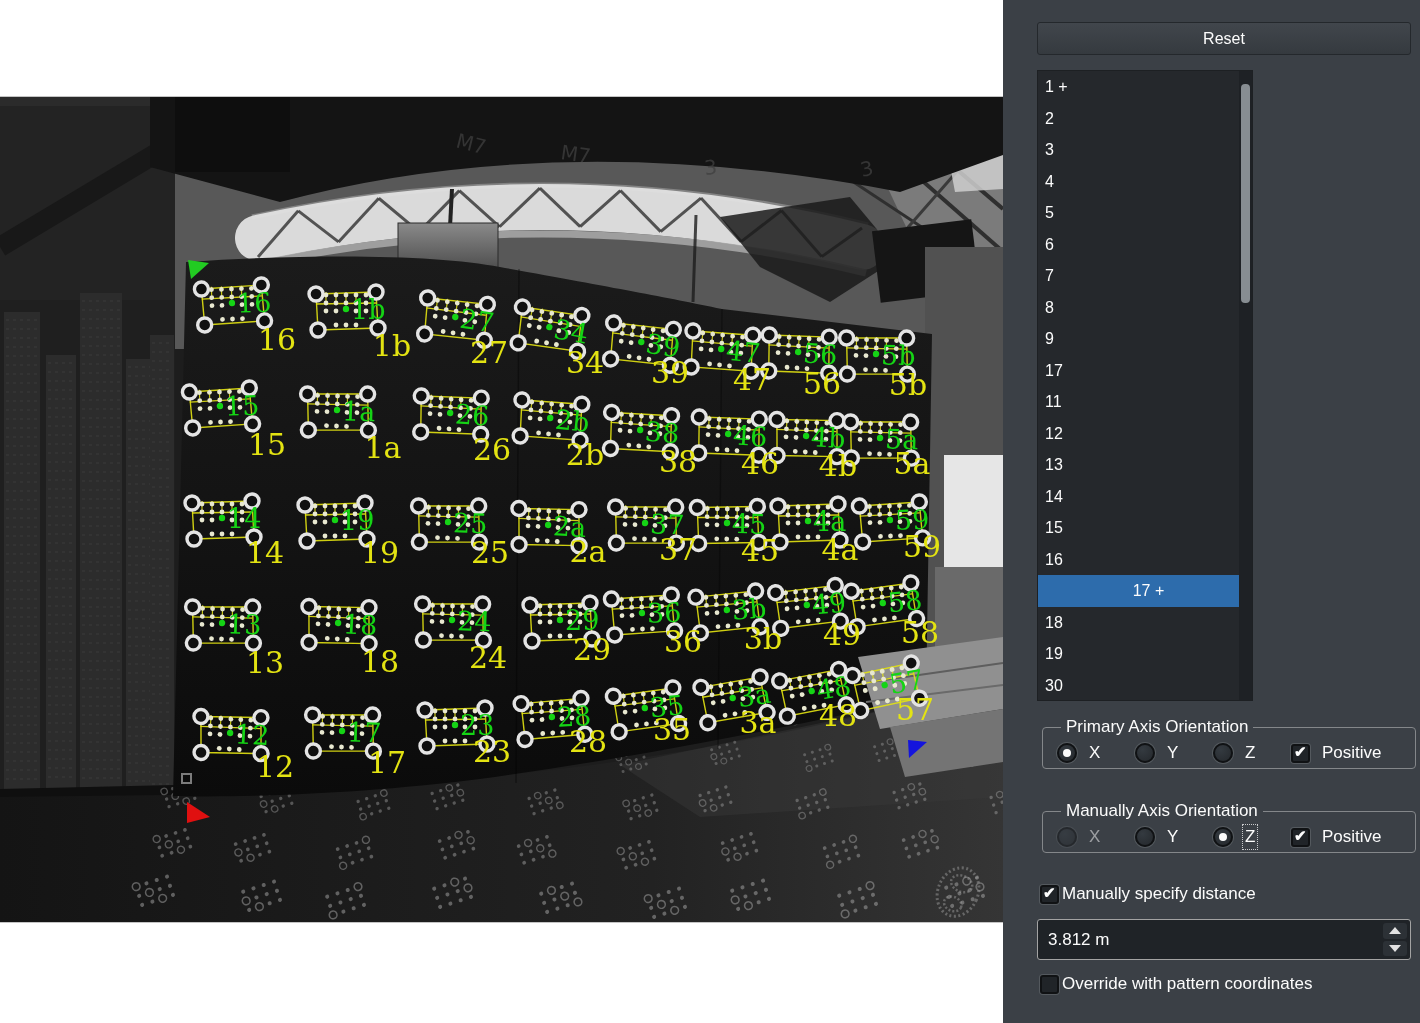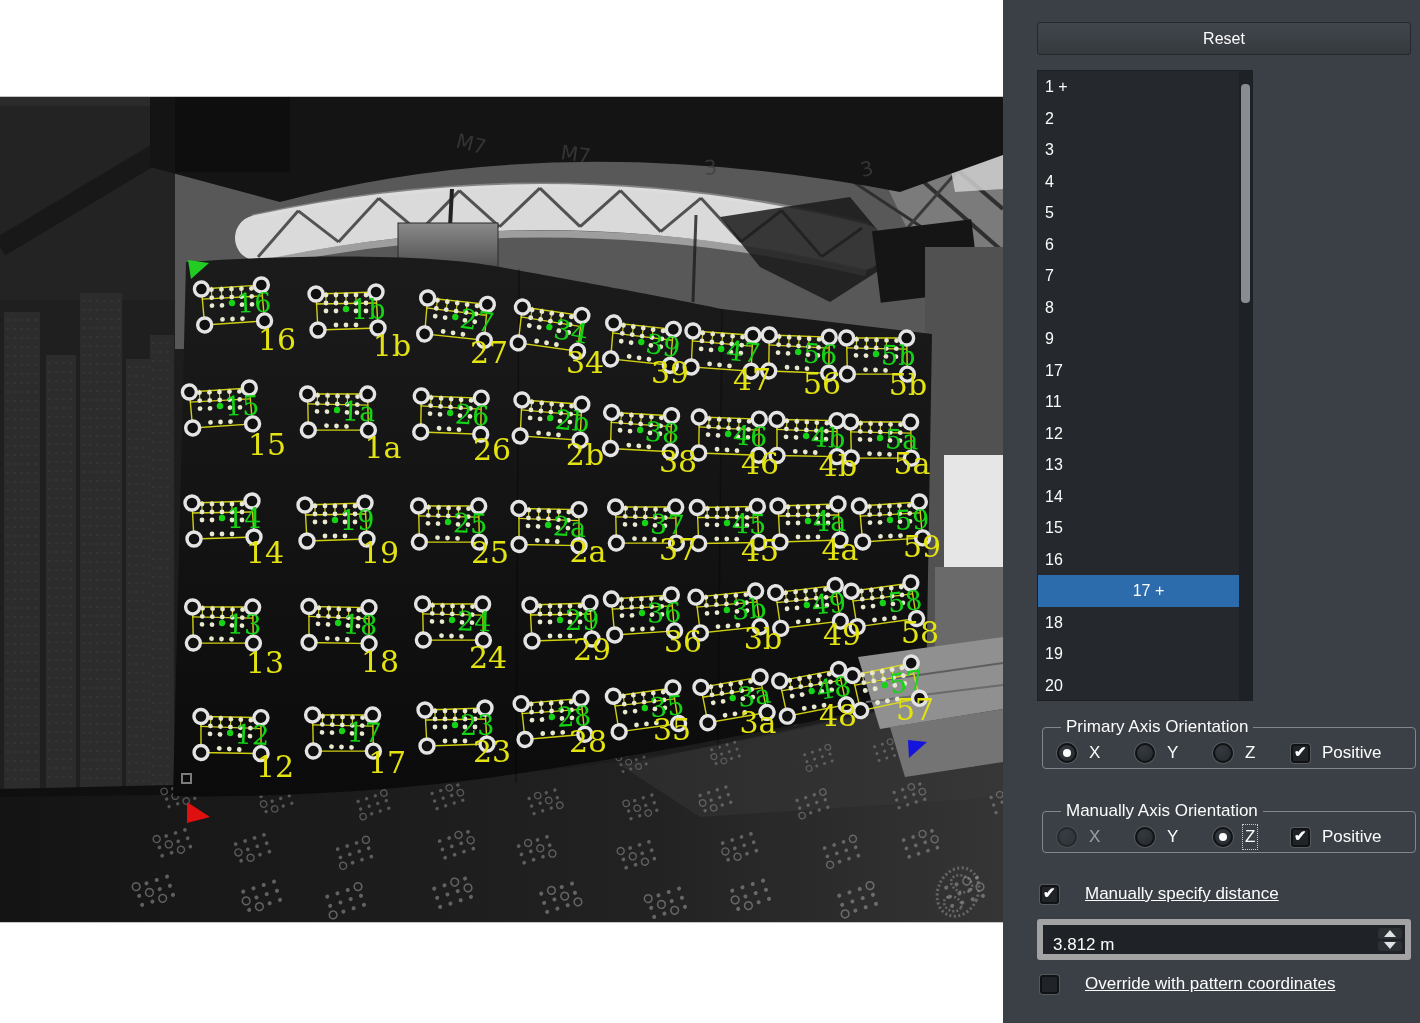--- a/index.html
+++ b/index.html
@@ -31,24 +31,24 @@
   .radio{width:20px;height:20px;border-radius:50%;background:radial-gradient(circle at 35% 30%,#343a40,#24282c);
       border:2px solid #101214;box-shadow:0 0 0 1px #54595e;box-sizing:border-box;position:relative;flex:none;}
   .radio.checked::after{content:'';position:absolute;left:4px;top:4px;width:8px;height:8px;border-radius:50%;background:#fbfbfb;}
   .opt-label{margin-left:12px;font-size:17px;color:#fcfcfc;}
   .opt.dim{opacity:.5;}
   .focus-dotted{outline:1px dotted #c9cacc;outline-offset:2px;}
   .checkbox{width:19px;height:19px;border-radius:3px;background:#202428;border:2px solid #101214;
       box-shadow:0 0 0 1px #54595e;box-sizing:border-box;position:relative;flex:none;}
   .checkbox.checked::after{content:'\2714';position:absolute;left:1px;top:-3px;color:#fcfcfc;font-size:15px;font-weight:bold;}
   .chkrow{position:absolute;left:37px;display:flex;align-items:center;}
-  .chkrow .opt-label{margin-left:26px;text-decoration:underline;}
+  .chkrow .opt-label{margin-left:3px;}
   .row-manual{top:884px;} .row-override{top:974px;align-items:flex-end;}
   .spinbox{position:absolute;left:34px;top:919px;width:374px;height:41px;box-sizing:border-box;
-      background:#1f2327;border:6px solid #a3a3a3;border-radius:3px;text-decoration:underline;}
+      background:#1f2327;border:1px solid #a3a3a3;border-radius:3px;text-decoration:underline;}
   .spin-value{position:absolute;left:10px;top:0;line-height:39px;font-size:17px;color:#fcfcfc;}
   .spin-btns{position:absolute;right:3px;top:3px;bottom:3px;width:24px;display:flex;flex-direction:column;gap:2px;}
   .spin-up,.spin-down{flex:1;background:#2c3136;border-radius:3px;display:flex;align-items:center;justify-content:center;cursor:pointer;}
   .spin-up::after{content:'';border-left:6px solid transparent;border-right:6px solid transparent;border-bottom:7px solid #e2e2e2;}
   .spin-down::after{content:'';border-left:6px solid transparent;border-right:6px solid transparent;border-top:7px solid #e2e2e2;}
 </style>
 </head>
 <body>
 
 <div class="photo">
@@ -2315,21 +2315,21 @@
         <div class="list-item">17</div>
         <div class="list-item">11</div>
         <div class="list-item">12</div>
         <div class="list-item">13</div>
         <div class="list-item">14</div>
         <div class="list-item">15</div>
         <div class="list-item">16</div>
         <div class="list-item selected">17 +</div>
         <div class="list-item">18</div>
         <div class="list-item">19</div>
-        <div class="list-item">20</div>
+        <div class="list-item">30</div>
       </div>
     <div class="vscroll">
       <div class="vthumb"></div>
     </div>
   </div>
 
   <fieldset class="grp grp1">
     <legend>Primary Axis Orientation</legend>
     <div class="optrow">
       <div class="opt">

